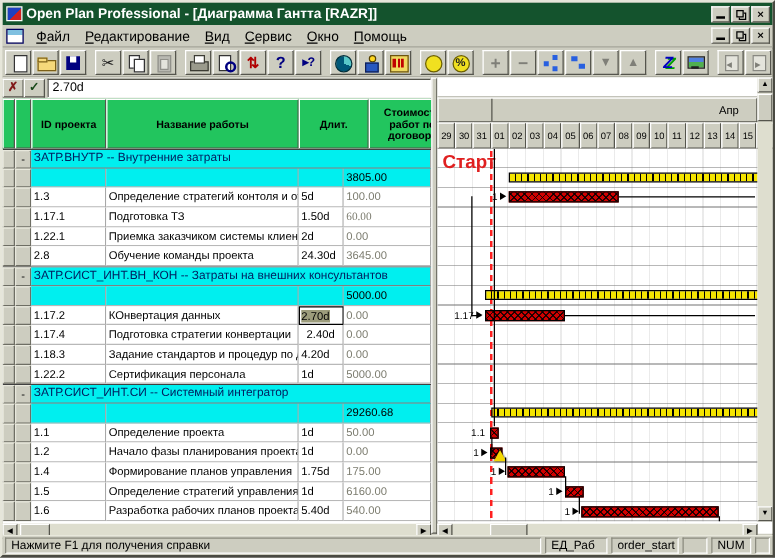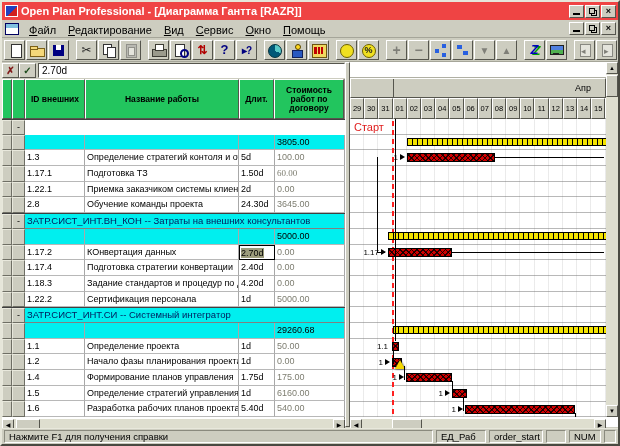--- a/index.html
+++ b/index.html
@@ -1,20 +1,20 @@
 <!DOCTYPE html>
 <html><head>
 <meta charset="utf-8">
 <style>
   html,body{margin:0;padding:0;background:#555;}
   *{box-sizing:border-box;font-family:"Liberation Sans",sans-serif;}
   #window{position:relative;width:620px;height:446px;background:#cdcdc0;
     border:2px solid;border-color:#e6e6da #4a4a42 #4a4a42 #e6e6da;overflow:hidden;}
   
-  .titlebar{position:absolute;left:0;top:0;right:0;height:18px;background:#ef4444;
+  .titlebar{position:absolute;left:0;top:0;right:0;height:18px;background:#14532d;
     display:flex;align-items:center;padding:0 2px;}
   .app-ico{width:13px;height:12px;background:linear-gradient(135deg,#2040c0 0 55%,#d02020 55% 100%);
     border:1px solid #fff;margin:0 3px 0 1px;flex:none;}
   .title-text{color:#fff;font-size:11px;font-weight:bold;white-space:nowrap;flex:1;line-height:18px;}
   .winbtns{display:flex;gap:1px;}
   .wbtn{width:15px;height:13px;background:#cdcdc0;border:1px solid;border-color:#fff #55554d #55554d #fff;
     position:relative;font-size:9px;line-height:11px;text-align:center;font-weight:bold;color:#000;padding:0;}
   .wbtn .mini{position:absolute;left:3px;bottom:2px;width:7px;height:2px;background:#000;}
   .wbtn .rest{position:absolute;left:3px;top:2px;width:6px;height:6px;border:1px solid #000;background:#cdcdc0;
     box-shadow:2px 2px 0 -1px #cdcdc0,2px 2px 0 0 #000;}
@@ -116,21 +116,21 @@
   .g-month .apr{position:absolute;left:42px;top:0;right:0;height:18px;border-left:1px solid #55554d;
     font-size:9px;line-height:18px;text-align:right;padding-right:14px;}
   .g-days{position:absolute;left:0;top:36px;width:228px;height:21px;display:flex;}
   .dday{flex:none;width:14.2px;height:21px;background:#cdcdc0;border:1px solid;border-color:#fff #55554d #55554d #fff;
     font-size:7.5px;line-height:19px;text-align:center;color:#000;}
   .chart{position:absolute;left:0;top:57px;width:256px;height:298px;background:
     repeating-linear-gradient(to right,transparent 0 13.2px,rgba(110,110,110,.14) 13.2px 14.2px),
     repeating-linear-gradient(to bottom,transparent 0 14.7px,#b8b8b8 14.7px 15.7px),#fff;overflow:hidden;}
   .startline{position:absolute;left:42px;top:-7px;width:2px;height:305px;
     background:repeating-linear-gradient(to bottom,#ff2020 0 5px,transparent 5px 9px);}
-  .startlabel{position:absolute;left:4px;top:2px;color:#e02020;font-size:11px;font-weight:normal;}
+  .startlabel{position:absolute;left:4px;top:2px;color:#e02020;font-size:15px;font-weight:bold;}
   .bar{position:absolute;height:9px;}
   .bar.summary{height:8px;border:1px solid #000;
     background:repeating-linear-gradient(90deg,#f4e400 0 4px,#000 4px 5px);}
   .bar.task{border:1px solid #000;background:
     repeating-linear-gradient(45deg,rgba(0,0,0,.8) 0 1px,transparent 1px 4px),
     repeating-linear-gradient(-45deg,rgba(0,0,0,.8) 0 1px,transparent 1px 4px),#d00000;}
   .bar-label{position:absolute;font-size:8px;color:#000;width:20px;text-align:right;line-height:9px;}
   .bar-arrow{position:absolute;width:0;height:0;border-left:5px solid #000;border-top:3px solid transparent;border-bottom:3px solid transparent;}
   .milestone{position:absolute;width:0;height:0;border-left:5px solid transparent;border-right:5px solid transparent;
     border-bottom:9px solid #f4d800;filter:drop-shadow(0 0 1px #000);}
@@ -271,29 +271,30 @@
 
     <div class="leftpane">
       <div class="editbar">
         <button class="ebtn cancel">✗</button>
         <button class="ebtn confirm">✓</button>
         <input value="2.70d" style="">
       </div>
       <div class="thead">
         <div class="hcell" style="width:10px"></div>
         <div class="hcell" style="width:13px"></div>
-        <div class="hcell" style="width:60px">ID внешних</div>
+        <div class="hcell" style="width:60px">ID проекта</div>
         <div class="hcell" style="width:154px">Название работы</div>
-        <div class="hcell" style="width:35px">Длит.</div>
+        <div class="hcell" style="width:56px">Длит.</div>
         <div class="hcell" style="width:70px">Стоимость работ по договору</div>
       </div>
       <div class="rows" id="rows">
           <div class="trow group">
             <span class="selcell" style="width: 10px;"></span>
             <span class="selcell" style="width: 13px; font-size: 9px; text-align: center; line-height: 13px;">-</span>
+            <span class="dcell gcell" style="width: 320px;">ЗАТР.ВНУТР -- Внутренние затраты</span>
           </div>
           <div class="trow summary">
             <span class="selcell" style="width: 10px;"></span>
             <span class="selcell" style="width: 13px; font-size: 9px; text-align: center; line-height: 13px;"></span>
             <span class="dcell" style="width: 60px;"></span>
             <span class="dcell" style="width: 154px;"></span>
             <span class="dcell" style="width: 36px;"></span>
             <span class="dcell" style="width: 70px;">3805.00</span>
           </div>
           <div class="trow task">
@@ -347,21 +348,21 @@
             <span class="dcell" style="width: 60px;">1.17.2</span>
             <span class="dcell" style="width: 154px;">КОнвертация данных</span>
             <span class="dcell dur-selected" style="width: 36px;"><span>2.70d</span></span>
             <span class="dcell cost-gray" style="width: 70px;">0.00</span>
           </div>
           <div class="trow task">
             <span class="selcell" style="width: 10px;"></span>
             <span class="selcell" style="width: 13px; font-size: 9px; text-align: center; line-height: 13px;"></span>
             <span class="dcell" style="width: 60px;">1.17.4</span>
             <span class="dcell" style="width: 154px;">Подготовка стратегии конвертации</span>
-            <span class="dcell" style="width: 36px;"><span>2.40d</span></span>
+            <span class="dcell" style="width: 36px; text-align: center;"><span>2.40d</span></span>
             <span class="dcell cost-gray" style="width: 70px;">0.00</span>
           </div>
           <div class="trow task">
             <span class="selcell" style="width: 10px;"></span>
             <span class="selcell" style="width: 13px; font-size: 9px; text-align: center; line-height: 13px;"></span>
             <span class="dcell" style="width: 60px;">1.18.3</span>
             <span class="dcell" style="width: 154px;">Задание стандартов и процедур по д</span>
             <span class="dcell" style="width: 36px;"><span>4.20d</span></span>
             <span class="dcell cost-gray" style="width: 70px;">0.00</span>
           </div>

